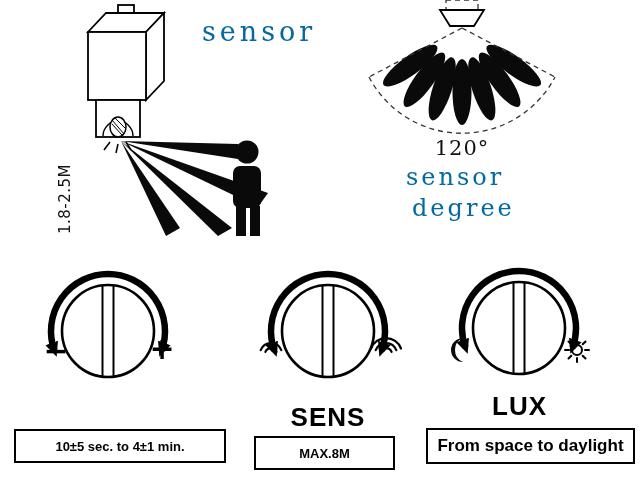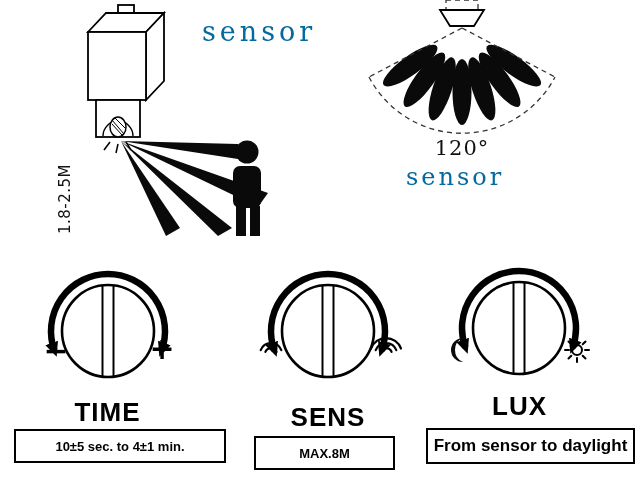--- a/index.html
+++ b/index.html
@@ -153,23 +153,23 @@
       </g>
     </g>
   </svg>
 
   <div class="caption caption-space">
     <div class="l1">sensor</div>
   </div>
 
   <div class="caption caption-degree">
     <div class="l1">sensor</div>
+    <div class="l2">degree</div>
   </div>
 
-  <div class="dial-label lbl-time">TIME</div>
   <div class="dial-label lbl-lux">LUX</div>
   <div class="dial-label lbl-sens">SENS</div>
 
   <div class="value-box box-time">10±5 sec. to 4±1 min.</div>
   <div class="value-box box-sens">MAX.8M</div>
-  <div class="value-box box-lux">From sensor to daylight</div>
+  <div class="value-box box-lux">From space to daylight</div>
 
 </div>
 
 </body></html>

